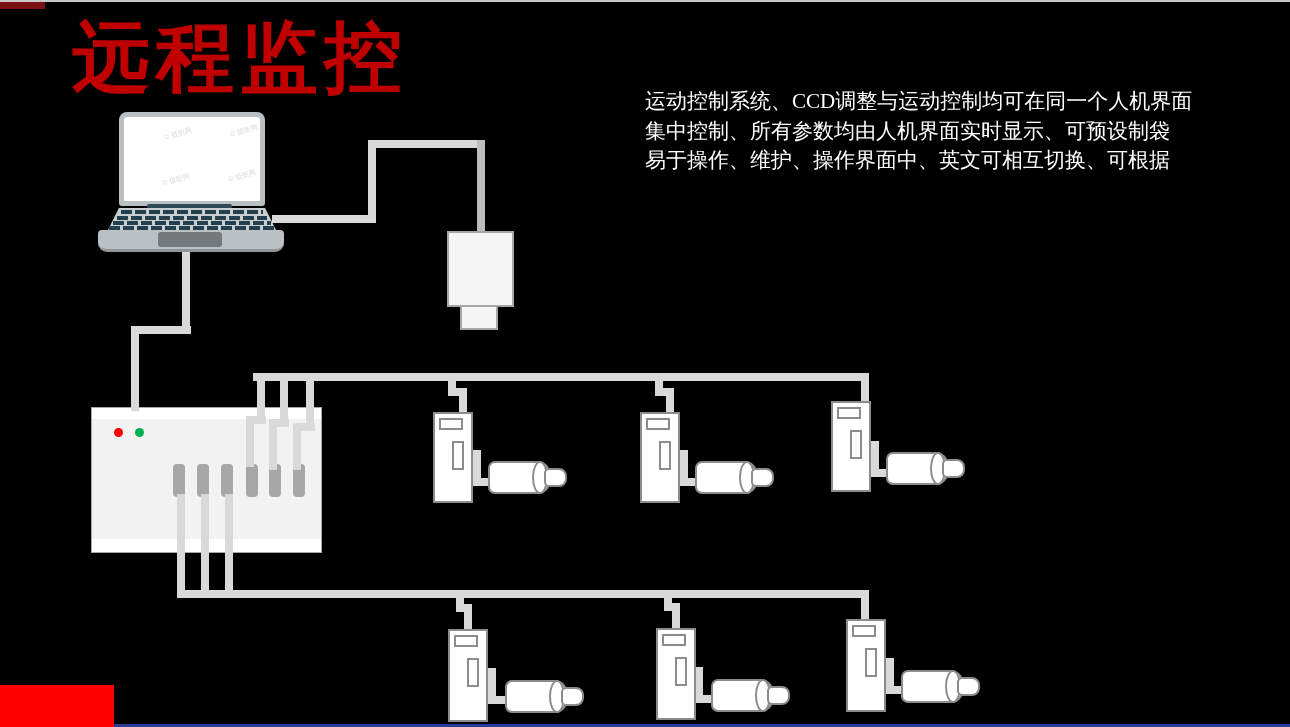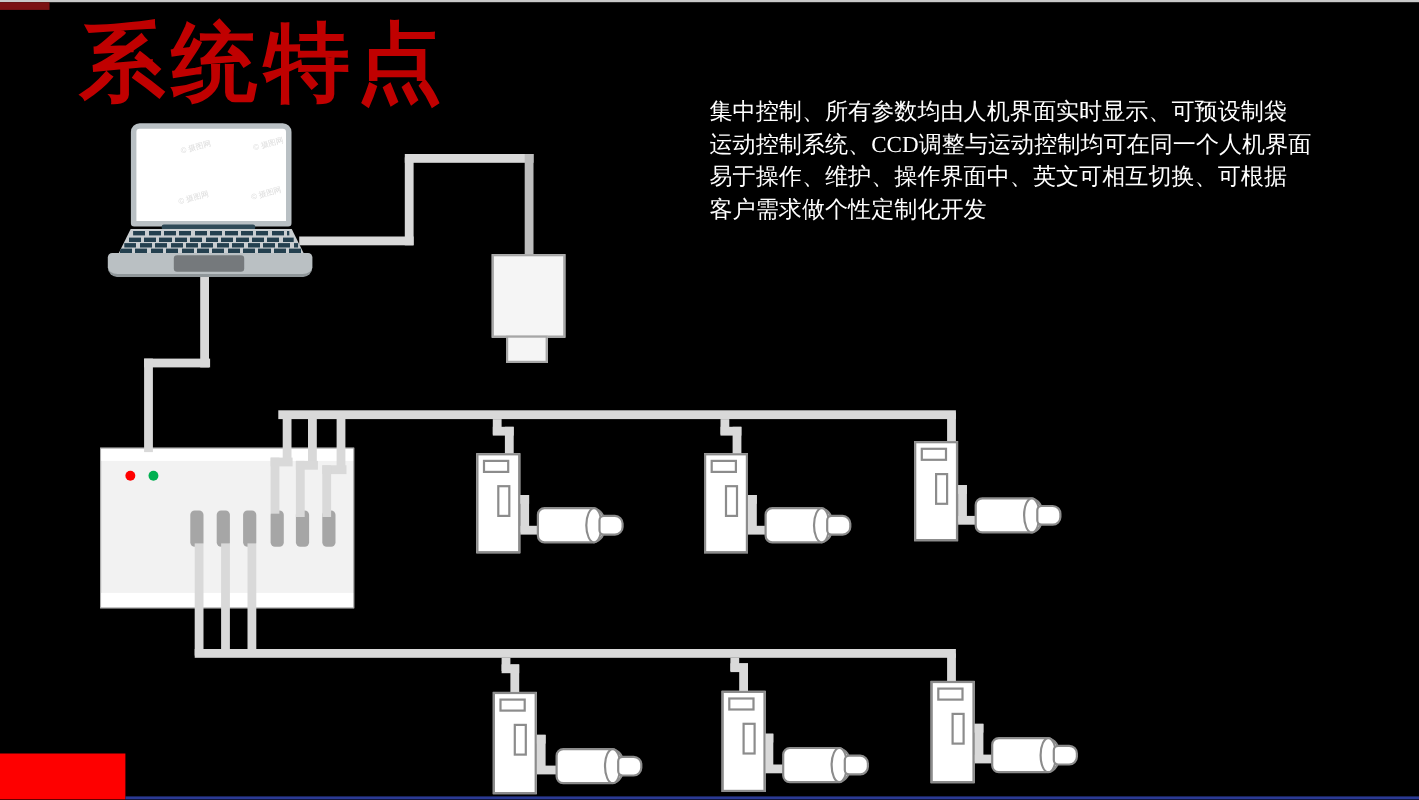--- a/index.html
+++ b/index.html
@@ -57,27 +57,26 @@
   #red-block{left:0;top:685px;width:114px;height:42px;background:#fe0000;}
   #blue-strip{left:114px;top:724px;width:1176px;height:3px;background:#2b3a94;}
 </style>
 </head>
 <body>
 
 <div id="slide">
 
   <div class="abs" id="top-hairline"></div>
   <div class="abs" id="corner-bar"></div>
-  <div class="abs" id="title">系统特点</div>
+  <div class="abs" id="title">远程监控</div>
 
   <div class="abs" id="paragraph">
+    <div class="pline">运动控制系统、CCD调整与运动控制均可在同一个人机界面</div>
     <div class="pline">集中控制、所有参数均由人机界面实时显示、可预设制袋</div>
-    <div class="pline">运动控制系统、CCD调整与运动控制均可在同一个人机界面</div>
     <div class="pline">易于操作、维护、操作界面中、英文可相互切换、可根据</div>
-    <div class="pline">客户需求做个性定制化开发</div>
   </div>
 
   <div class="abs" id="controller">
     <div class="ctrl-strip" style="top:0;height:11px;"></div>
     <div class="ctrl-strip" style="top:131px;height:13px;"></div>
     <div class="led" style="left:22px;top:20px;background:#ff0000;"></div>
     <div class="led" style="left:43px;top:20px;background:#00b050;"></div>
     <div class="port" style="left:81px;"></div>
     <div class="port" style="left:105px;"></div>
     <div class="port" style="left:129px;"></div>

